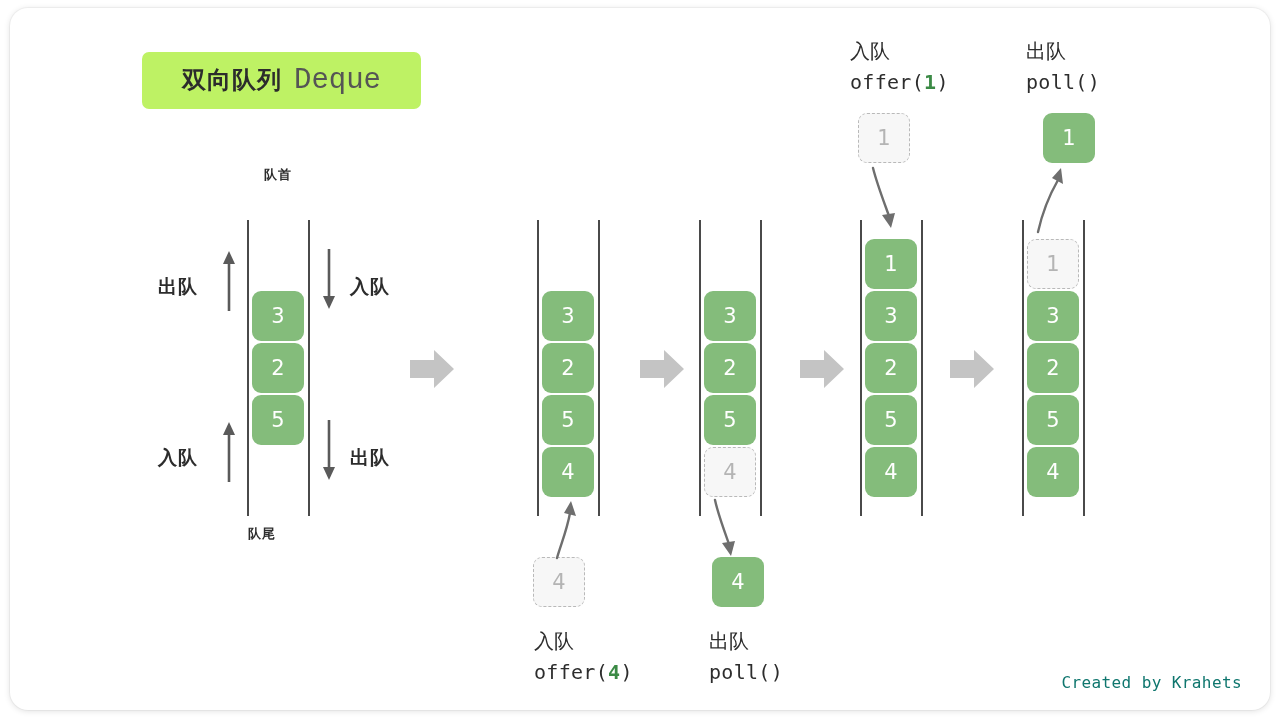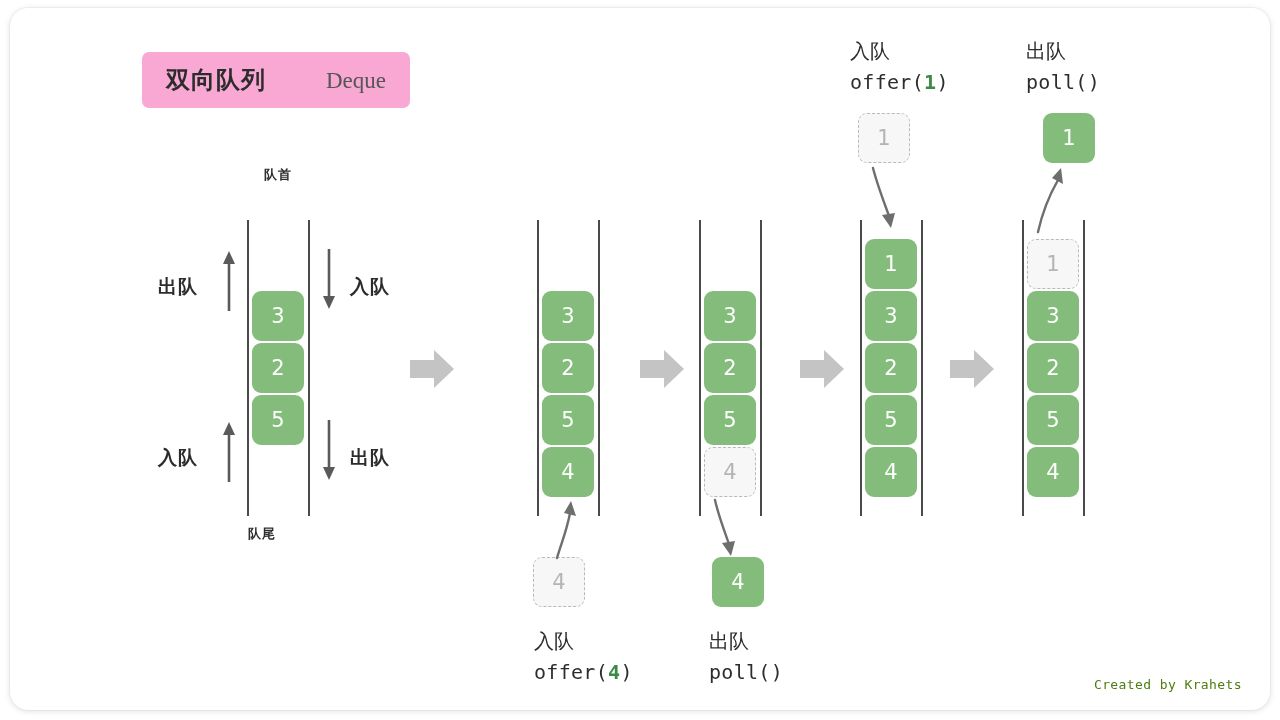--- a/index.html
+++ b/index.html
@@ -23,39 +23,38 @@
     border-radius: 18px;
     box-shadow: 0 1px 6px rgba(0,0,0,0.13), 0 0 0 1px rgba(0,0,0,0.035);
     overflow: hidden;
   }
   .abs { position: absolute; }
 
   
   #title-badge {
     left: 132px;
     top: 44px;
-    padding: 12px 24px;
-    background: #f9a8d4;
+    padding: 12px 40px;
+    background: #bef264;
     border-radius: 7px;
     display: flex;
     align-items: baseline;
     gap: 12px;
     white-space: nowrap;
   }
   #title-badge .cn {
     font-size: 24px;
     font-weight: bold;
     color: #2c2c2c;
     letter-spacing: 1px;
   }
   #title-badge .en {
-    font-size: 23px;
+    font-size: 29px;
     color: #555555;
-    font-family: Liberation Serif, serif;
-    margin-left: 48px;
+    font-family: Liberation Mono, monospace;
   }
 
   
   .cap-cn {
     font-size: 13px;
     font-weight: bold;
     color: #2c2c2c;
     letter-spacing: 1px;
     white-space: nowrap;
   }
@@ -109,22 +108,22 @@
   .cell.ghost {
     background: #f7f7f7;
     border: 1.6px dashed #b9b9b9;
     color: #b4b4b4;
   }
 
   
   #credit {
     right: 28px;
     bottom: 18px;
-    font-size: 13px;
-    color: #4d7c0f;
+    font-size: 16px;
+    color: #0f766e;
     font-family: "DejaVu Sans Mono", "Liberation Mono", monospace;
     letter-spacing: 0.4px;
   }
   svg { display: block; overflow: visible; }
 </style>
 </head>
 <body>
 
 <div id="card">
 

